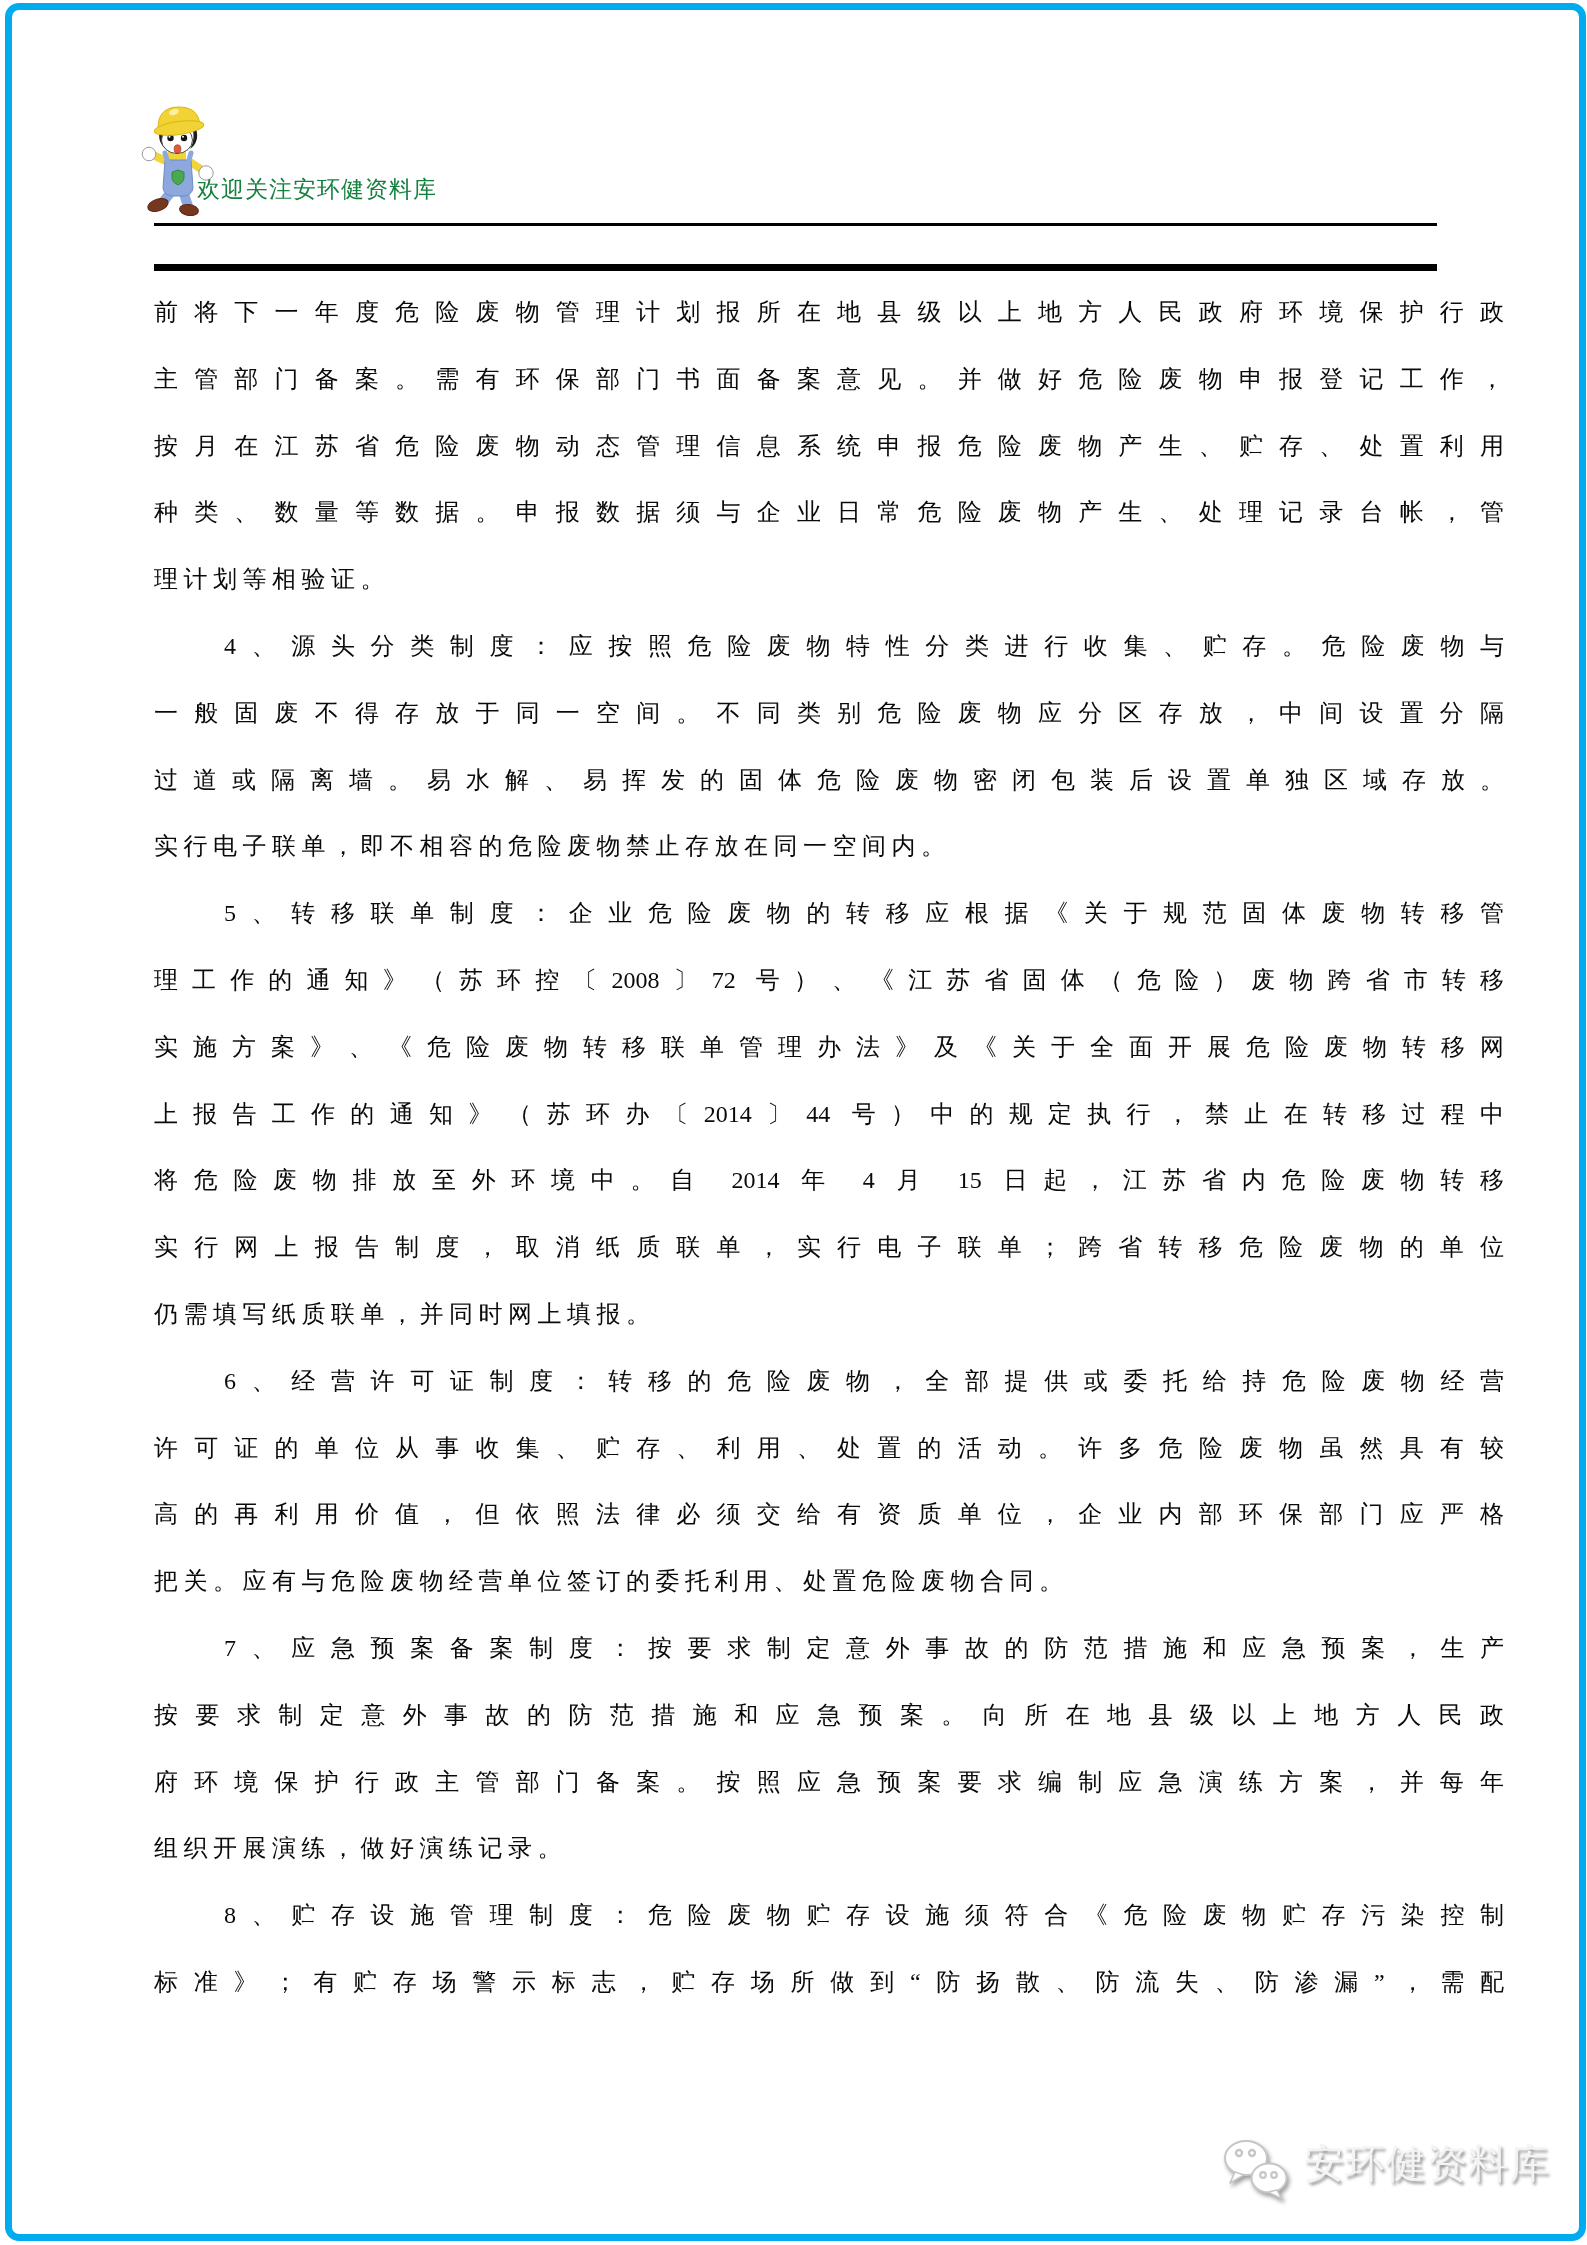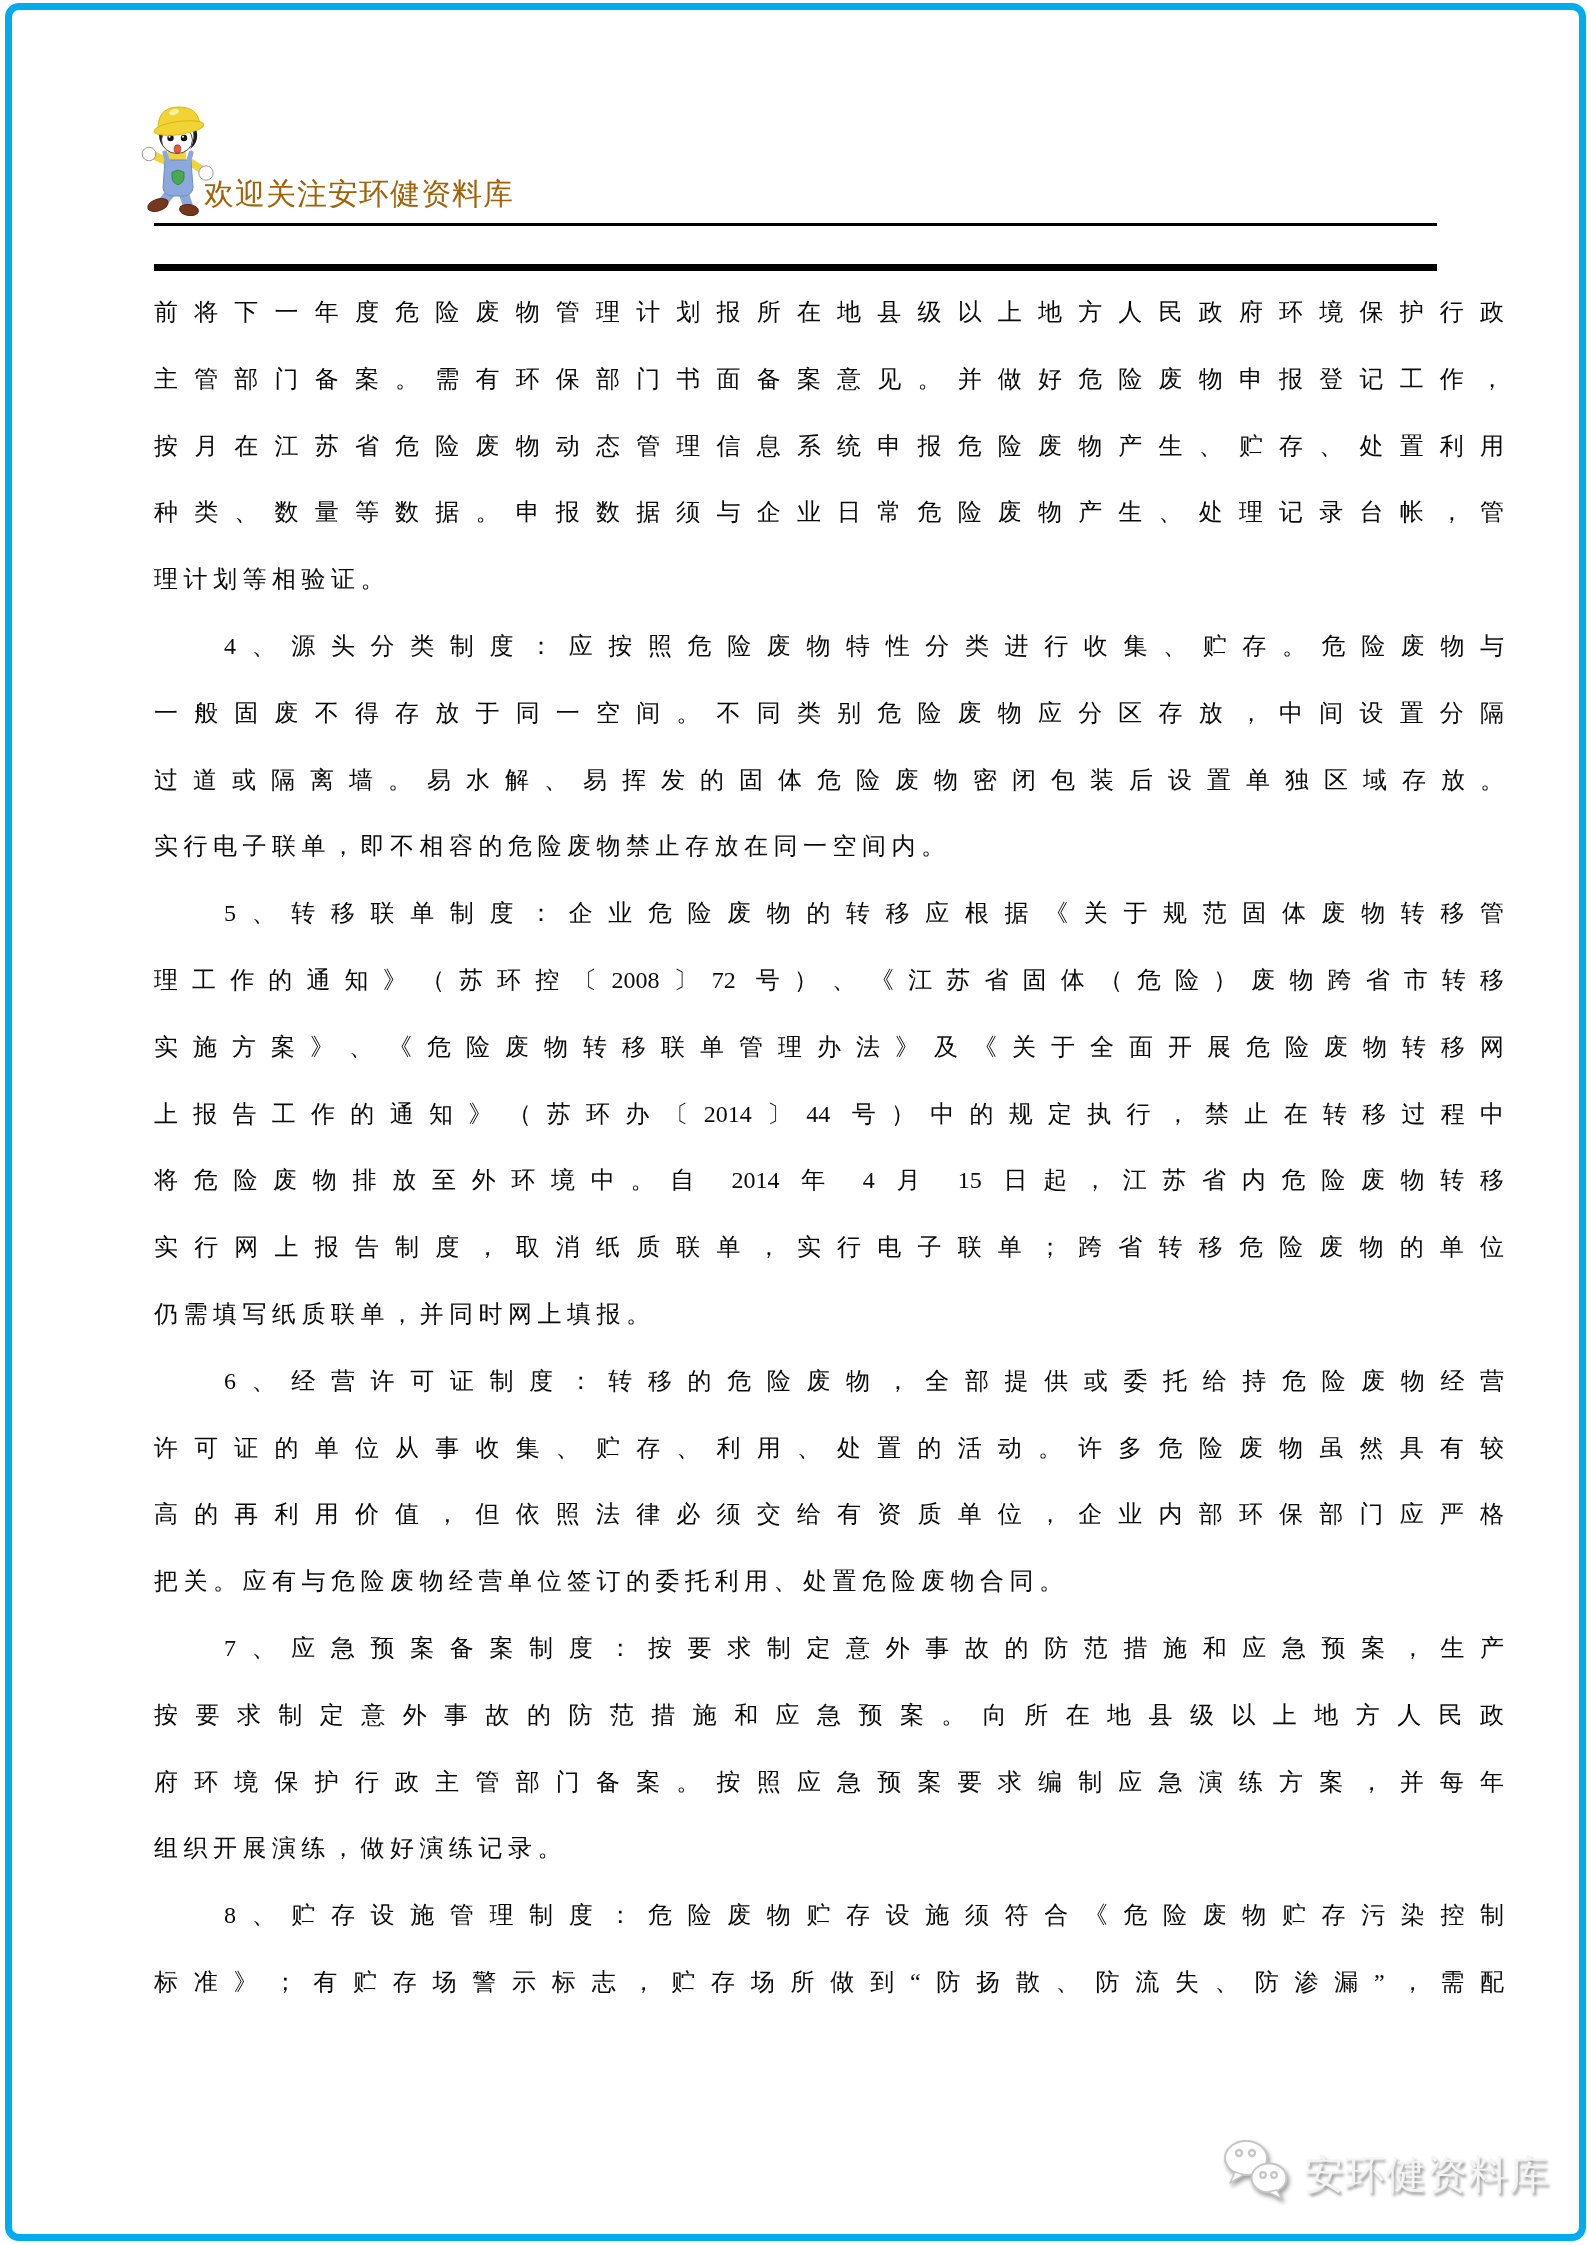--- a/index.html
+++ b/index.html
@@ -13,42 +13,42 @@
   .frame{
     position:absolute;left:5px;top:3px;
     width:1581px;height:2238px;
     border:7px solid #00ACEE;
     border-radius:14px;
     box-sizing:border-box;
     pointer-events:none;
   }
   .mascot{position:absolute;left:138px;top:98px;width:84px;height:120px;}
   .brand{
-    position:absolute;left:204px;top:174px;
+    position:absolute;left:197px;top:174px;
     font-family:"Liberation Sans","DejaVu Sans",sans-serif;
-    font-size:30px;color:#a16207;letter-spacing:1px;font-weight:500;
+    font-size:23px;color:#15803d;letter-spacing:1px;font-weight:500;
     white-space:nowrap;
   }
   .rule{position:absolute;left:154px;width:1283px;background:#000;}
   .rule.thin{top:223px;height:3px;}
   .rule.thick{top:264px;height:7px;}
   .content{
     position:absolute;left:154px;top:279px;width:1350px;
     color:#0a0a0a;font-size:24px;
   }
   .ln{
     height:66.8px;line-height:66.8px;
     text-align:justify;text-align-last:justify;
     overflow:visible;white-space:nowrap;
   }
   .ln.indent{padding-left:70px;}
   .ln.short{text-align:right;text-align-last:left;letter-spacing:5.5px;white-space:nowrap;}
   .watermark{
     position:absolute;left:1222px;top:2136px;
-    display:flex;align-items:flex-end;gap:12px;
+    display:flex;align-items:flex-start;gap:12px;
   }
   .wm-icon{width:70px;height:66px;filter:drop-shadow(2px 3px 2px rgba(125,125,125,0.75));}
   .wm-text{
     font-family:"Liberation Sans","DejaVu Sans",sans-serif;
     font-size:40px;letter-spacing:1px;color:#f4f4f4;
     text-shadow:2px 3px 3px #989898, -1px -1px 0 #ffffff;
     white-space:nowrap;
   }
 </style>
 </head>

